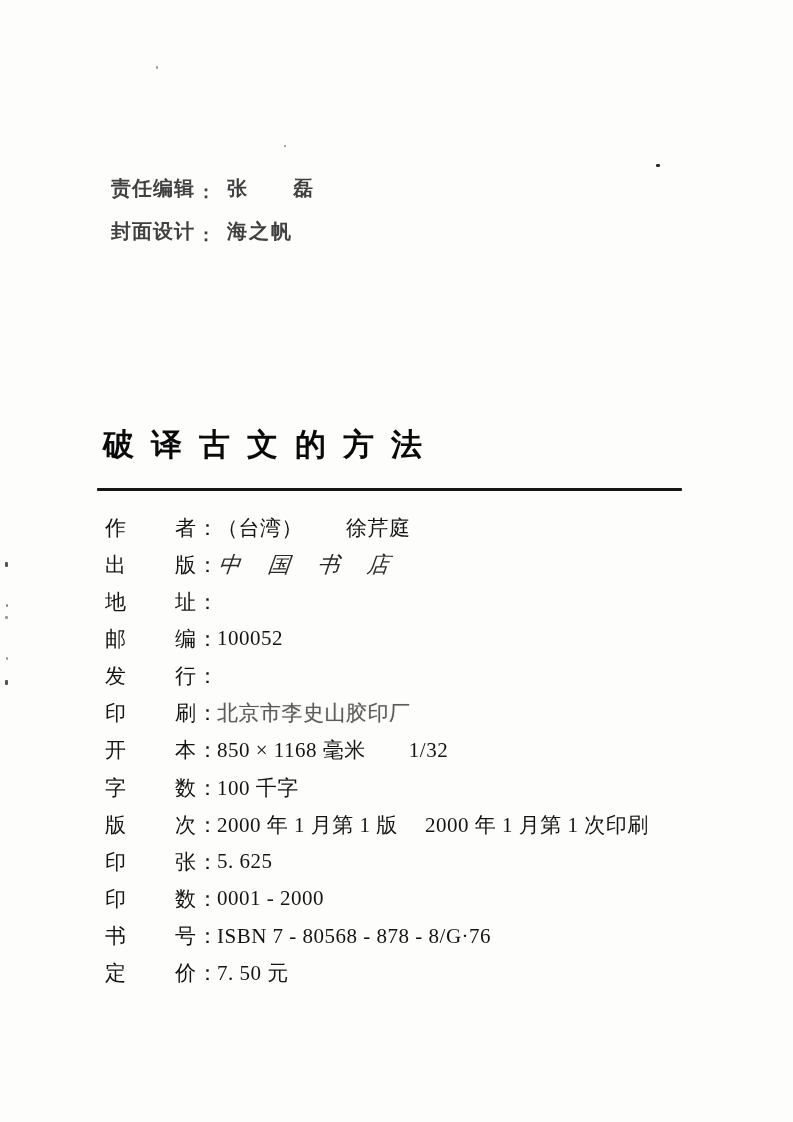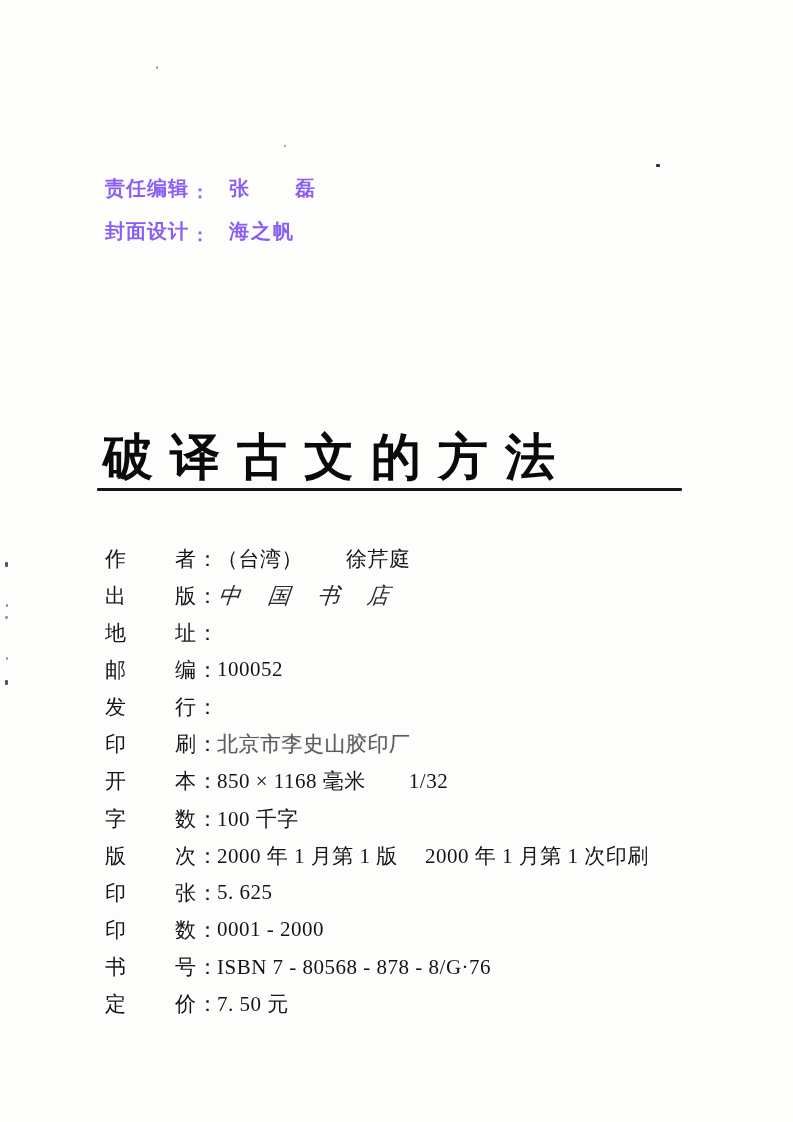--- a/index.html
+++ b/index.html
@@ -6,42 +6,42 @@
   .page{
     position:relative;
     width:793px;height:1122px;
     background:#fdfdfc;
     overflow:hidden;
     font-family:"Liberation Serif", serif;
     color:#141414;
   }
   
   .credits{
-    position:absolute;left:105px;top:167px;
+    position:absolute;left:111px;top:167px;
     font-family:Liberation Serif, serif;
-    font-weight:bold;font-size:20px;color:#8b5cf6;
+    font-weight:bold;font-size:20px;color:#404040;
   }
   .credit-row{display:flex;align-items:center;height:43px;}
   .credit-label{letter-spacing:1px;}
   .credit-colon{margin:6px 0 0 2px;font-size:18px;}
-  .credit-value{margin-left:20px;letter-spacing:2px;}
+  .credit-value{margin-left:12px;letter-spacing:2px;}
   
   .title{
     position:absolute;left:103px;top:424px;margin:0;
     font-family:"DejaVu Serif", serif;
-    font-size:50px;font-weight:900;letter-spacing:17px;
+    font-size:31px;font-weight:900;letter-spacing:17px;
     color:#0a0a0a;white-space:nowrap;
   }
   .title-rule{
     position:absolute;left:97px;top:488px;
     width:585px;height:3px;background:#161616;border-radius:1px;
   }
   
   .info-list{
-    position:absolute;left:105px;top:540px;
+    position:absolute;left:105px;top:509px;
     font-size:21px;color:#141414;
   }
   .row{display:flex;align-items:center;height:37.15px;white-space:nowrap;}
   .lbl{
     display:inline-block;width:91px;
     text-align:justify;text-align-last:justify;
     -moz-text-align-last:justify;
   }
   .colon{display:inline-block;width:20px;margin-left:1px;}
   .val{letter-spacing:0.5px;}

